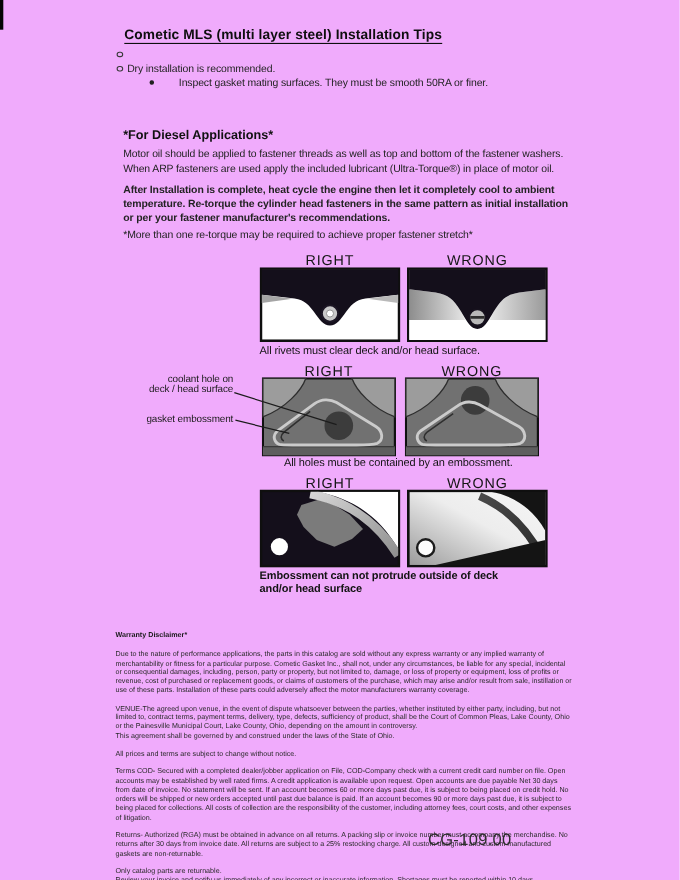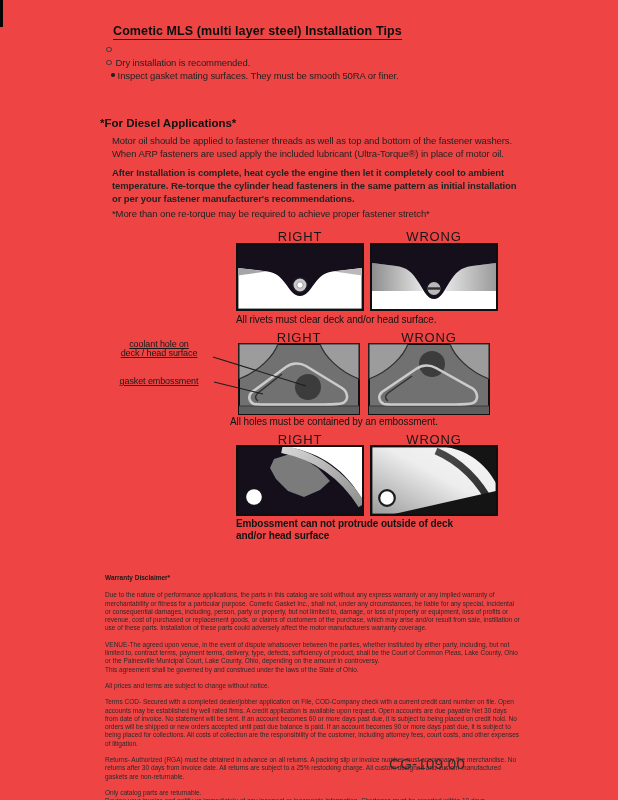--- a/index.html
+++ b/index.html
@@ -1,46 +1,46 @@
 <!DOCTYPE html>
 <html><head>
 <meta charset="utf-8">
 <style>
   html,body{margin:0;padding:0;background:#ffffff;}
-  .page{position:relative;width:618px;height:800px;background:#ef4444;overflow:hidden;
+  .page{position:relative;width:618px;height:800px;background:#f0abfc;overflow:hidden;
         font-family:"Liberation Sans","DejaVu Sans",sans-serif;color:#1c1c1c;}
   .abs{position:absolute;}
   .pre{white-space:pre-line;}
 
   .edge-tick{left:0;top:0;width:3px;height:27px;background:#050505;}
 
   .title{left:113px;top:24px;font-size:12.5px;font-weight:700;color:#0e0e0e;
          border-bottom:1.6px solid #0e0e0e;padding-bottom:1px;letter-spacing:0.1px;}
 
   .bullets{left:106px;top:44px;font-size:9.5px;letter-spacing:-0.1px;color:#232323;}
   .b-row{display:flex;align-items:flex-start;height:13px;}
-  .b-row.sub{margin-left:5px;}
+  .b-row.sub{margin-left:30px;gap:20px;}
   .ring{flex:0 0 auto;width:3.6px;height:3.6px;border:1px solid #3a3a3a;border-radius:50%;
         margin:2.5px 4px 0 0;}
   .dot{flex:0 0 auto;width:3.6px;height:3.6px;background:#202020;border-radius:50%;
        margin:3px 3px 0 0;}
 
-  .diesel-h{left:100px;top:117px;font-size:11.5px;font-weight:700;color:#111;}
+  .diesel-h{left:112px;top:117px;font-size:11.5px;font-weight:700;color:#111;}
   .diesel-p{left:112px;top:134px;width:430px;font-size:9.5px;line-height:13px;
             letter-spacing:-0.1px;color:#232323;}
   .diesel-p2{top:166px;font-weight:bold;}
   .diesel-note{top:207px;}
 
   .rw-label{font-size:13px;letter-spacing:0.8px;color:#161616;text-align:center;}
   .caption{font-size:10px;color:#131313;letter-spacing:-0.1px;line-height:12px;}
 
   .panel{position:absolute;}
   .panel svg{display:block;}
 
-  .side-label{font-size:9px;line-height:8.6px;text-align:center;color:#1a1a1a;letter-spacing:-0.1px;text-decoration:underline;}
+  .side-label{font-size:9px;line-height:8.6px;text-align:right;color:#1a1a1a;letter-spacing:-0.1px;}
 
   .disclaimer{left:105px;top:574px;width:416px;font-size:6.5px;line-height:8.3px;
               color:#2a2a2a;letter-spacing:0;}
   .disclaimer .d-h{font-weight:700;margin-bottom:9px;color:#1a1a1a;}
   .disclaimer p{margin:0 0 8px 0;}
 
   .page-num{left:389px;top:755px;font-size:15px;color:#2d2d2d;letter-spacing:0.3px;}
 </style>
 </head>
 <body>
@@ -137,21 +137,21 @@
       <path d="M1,1 H40 C36,12 22,28 1,36 Z" fill="#9c9c9c" stroke="#2e2e2e" stroke-width="1.2"></path>
       <path d="M121,1 H82 C86,12 100,28 121,36 Z" fill="#9c9c9c" stroke="#2e2e2e" stroke-width="1.2"></path>
       <rect x="1" y="63" width="120" height="8" fill="#5e5e5e"></rect>
       <line x1="1" y1="63" x2="121" y2="63" stroke="#3b3b3b" stroke-width="1"></line>
       <circle cx="64" cy="21" r="13" fill="#3c3c3c"></circle>
       <path d="M16,61 C11,59 9.5,53 14,49 L48,26 C54,21.5 62,21.5 68,25 L104,45 C110,49 111,57 105,60 C100,61.5 94,61.5 86,61.5 L28,61.5 C22,61.5 18,61.5 16,61 Z" fill="none" stroke="#cbcbcb" stroke-width="2.6"></path>
       <path d="M20,58 C17,56 16.5,53 20,50 L44,33" fill="none" stroke="#2f2f2f" stroke-width="1.4"></path>
     </svg>
   </div>
 
-  <div class="abs caption" style="left:230px;top:416px;width:252px;text-align:left;">All holes must be contained by an embossment.</div>
+  <div class="abs caption" style="left:214px;top:416px;width:252px;text-align:right;">All holes must be contained by an embossment.</div>
 
   <svg class="abs" style="left:0;top:0;pointer-events:none;" width="618" height="800">
     <line x1="213" y1="357" x2="306" y2="386" stroke="#1c1c1c" stroke-width="1.1"></line>
     <line x1="214" y1="382" x2="263" y2="394" stroke="#1c1c1c" stroke-width="1.1"></line>
   </svg>
 
   <div class="abs rw-label" style="left:236px;top:432px;width:128px;">RIGHT</div>
   <div class="abs rw-label" style="left:370px;top:432px;width:128px;">WRONG</div>
 
   <div class="panel" style="left:236px;top:445px;">

